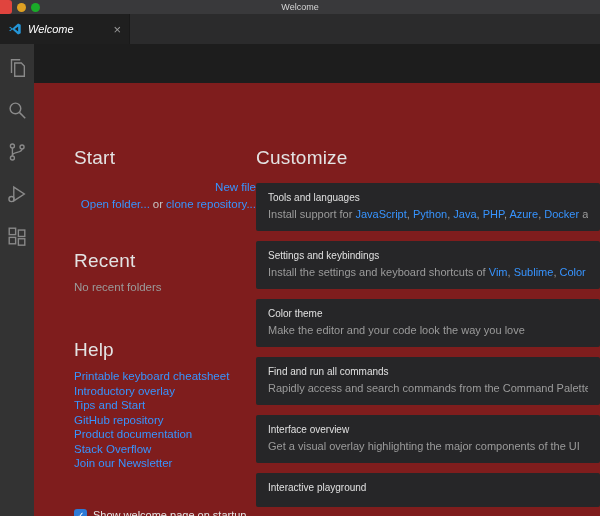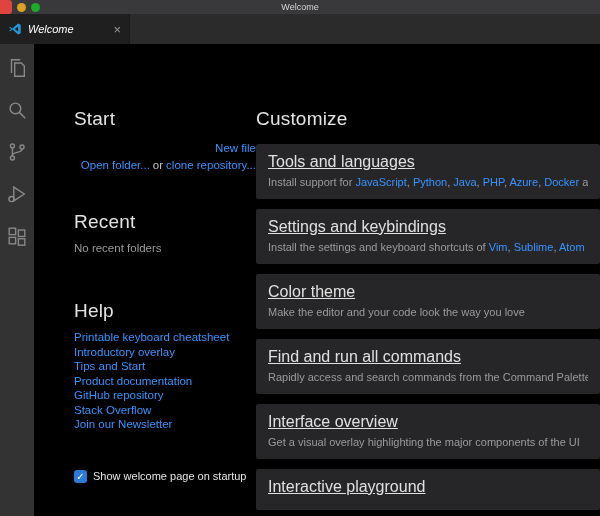--- a/index.html
+++ b/index.html
@@ -39,21 +39,21 @@
 
   
   .main { flex: 1; display: flex; min-height: 0; }
   .activitybar {
     width: 34px; background: #333333; flex: 0 0 auto;
     display: flex; flex-direction: column; align-items: center; padding-top: 12px; gap: 18px;
   }
   .ab-btn { width: 24px; height: 24px; color: #8a8a8a; cursor: pointer; display: flex; align-items: center; justify-content: center; }
   .ab-btn svg { width: 22px; height: 22px; }
 
-  .content { flex: 1; display: flex; padding: 64px 0 11px 40px; min-width: 0; overflow: hidden; background: #000000; }
+  .content { flex: 1; display: flex; padding: 64px 0 11px 40px; min-width: 0; overflow: hidden; background: #7f1d1d; margin-top: 39px; }
 
   
   .left-col { width: 182px; flex: 0 0 auto; }
   h2.sec {
     font-size: 19px; font-weight: 300; color: #e3e3e3; letter-spacing: .2px;
     margin-bottom: 9px;
   }
   .link { color: #3794ff; font-size: 11.5px; text-decoration: none; cursor: pointer; display: inline-block; }
   .start-line { line-height: 16px; text-align: right; }
   .plain-or { color: #c5c5c5; font-size: 11.5px; margin: 0 3px; }
@@ -70,21 +70,21 @@
   .startup-label { font-size: 11px; color: #e6e6e6; margin-left: 6px; }
 
   
   .right-col { flex: 1; min-width: 0; padding-left: 0; }
   .right-col h2.sec { margin-bottom: 14px; }
   .sec-learn { margin-top: 24px; }
   .card {
     background: #262628; border-radius: 2px; padding: 9px 12px 10px 12px;
     margin-bottom: 10px; cursor: pointer;
   }
-  .card-title { font-size: 16px; color: #e0e0e0; margin-bottom: 4px; text-decoration: underline; }
+  .card-title { font-size: 10px; color: #e0e0e0; margin-bottom: 4px; }
   .card-desc { font-size: 11px; color: #9b9b9b; line-height: 14px; white-space: nowrap; overflow: hidden; }
   .card-desc .inline-link { color: #3794ff; cursor: pointer; }
   .card-desc .plain { color: #9b9b9b; text-align: center; }
 </style>
 </head>
 <body>
 
 <div class="window">
 
   <div class="titlebar">
@@ -158,42 +158,42 @@
           <a class="link">Open folder...</a><span class="plain-or">or</span><a class="link">clone repository...</a>
         </div>
 
         <h2 class="sec sec-recent">Recent</h2>
         <div class="muted">No recent folders</div>
 
         <h2 class="sec sec-help">Help</h2>
         <a class="link help-link">Printable keyboard cheatsheet</a>
         <a class="link help-link">Introductory overlay</a>
         <a class="link help-link">Tips and Start</a>
+        <a class="link help-link">GitHub repository</a>
         <a class="link help-link">Product documentation</a>
-        <a class="link help-link">GitHub repository</a>
         <a class="link help-link">Stack Overflow</a>
         <a class="link help-link">Join our Newsletter</a>
 
         <div class="startup-row">
           <span class="checkbox">✓</span>
           <span class="startup-label">Show welcome page on startup</span>
         </div>
       </div>
 
       <div class="right-col">
         <h2 class="sec">Customize</h2>
 
         <div class="card">
           <div class="card-title">Tools and languages</div>
           <div class="card-desc"><span class="plain">Install support for </span><span class="inline-link">JavaScript</span><span class="plain">, </span><span class="inline-link">Python</span><span class="plain">, </span><span class="inline-link">Java</span><span class="plain">, </span><span class="inline-link">PHP</span><span class="plain">, </span><span class="inline-link">Azure</span><span class="plain">, </span><span class="inline-link">Docker</span><span class="plain"> an...</span></div>
         </div>
 
         <div class="card">
           <div class="card-title">Settings and keybindings</div>
-          <div class="card-desc"><span class="plain">Install the settings and keyboard shortcuts of </span><span class="inline-link">Vim</span><span class="plain">, </span><span class="inline-link">Sublime</span><span class="plain">, </span><span class="inline-link">Atom</span><span class="plain"> a...</span></div>
+          <div class="card-desc"><span class="plain">Install the settings and keyboard shortcuts of </span><span class="inline-link">Vim</span><span class="plain">, </span><span class="inline-link">Sublime</span><span class="plain">, </span><span class="inline-link">Color</span><span class="plain"> a...</span></div>
         </div>
 
         <div class="card">
           <div class="card-title">Color theme</div>
           <div class="card-desc"><span class="plain">Make the editor and your code look the way you love</span></div>
         </div>
 
 
         <div class="card">
           <div class="card-title">Find and run all commands</div>

